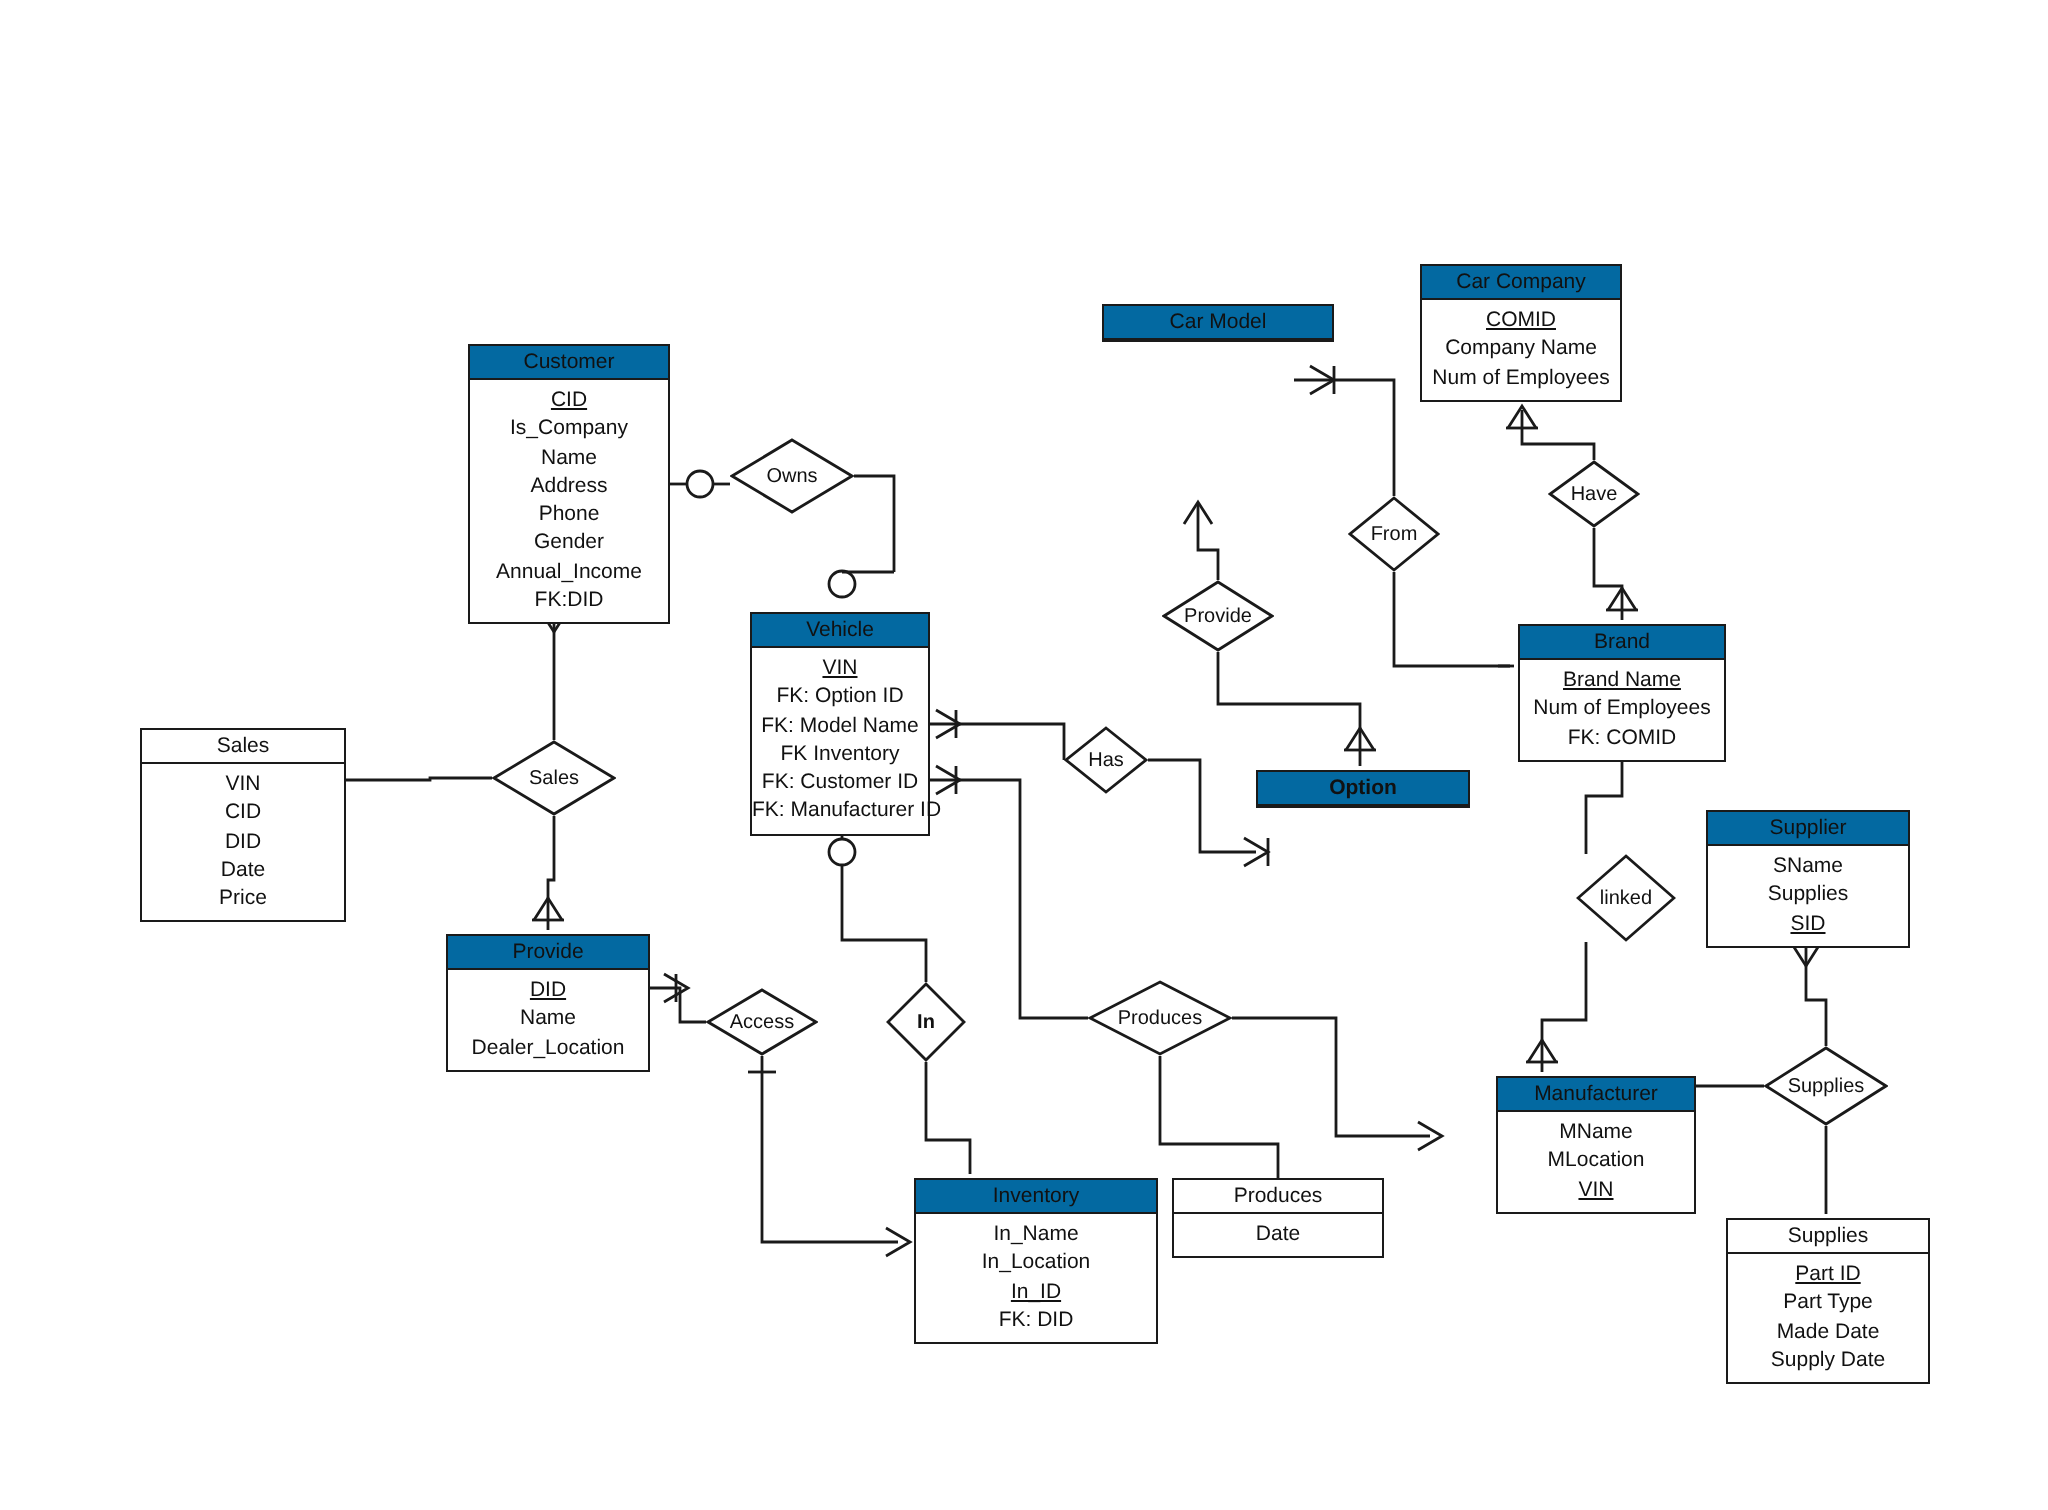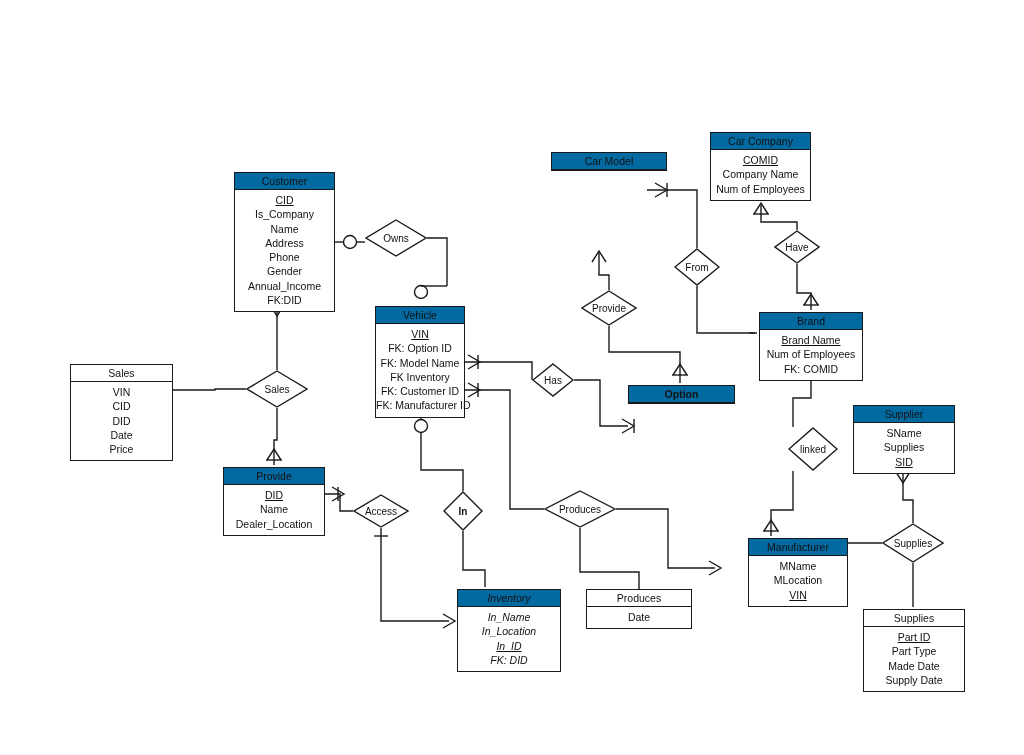--- a/index.html
+++ b/index.html
@@ -238,21 +238,21 @@
         </div>
       </div>
       <div class="entity" style="left: 223px; top: 467px; width: 102px;">
         <div class="ehead">Provide</div>
         <div class="ebody">
           <div class="attr pk">DID</div>
           <div class="attr">Name</div>
           <div class="attr">Dealer_Location</div>
         </div>
       </div>
-      <div class="entity" style="left: 457px; top: 589px; width: 104px; font-style: italic;">
+      <div class="entity" style="left: 457px; top: 589px; width: 122px;">
         <div class="ehead">Inventory</div>
         <div class="ebody">
           <div class="attr">In_Name</div>
           <div class="attr">In_Location</div>
           <div class="attr pk">In_ID</div>
           <div class="attr">FK: DID</div>
         </div>
       </div>
       <div class="entity" style="left: 721px; top: 538px; width: 100px; margin-left: 27px;">
         <div class="ehead">Manufacturer</div>

